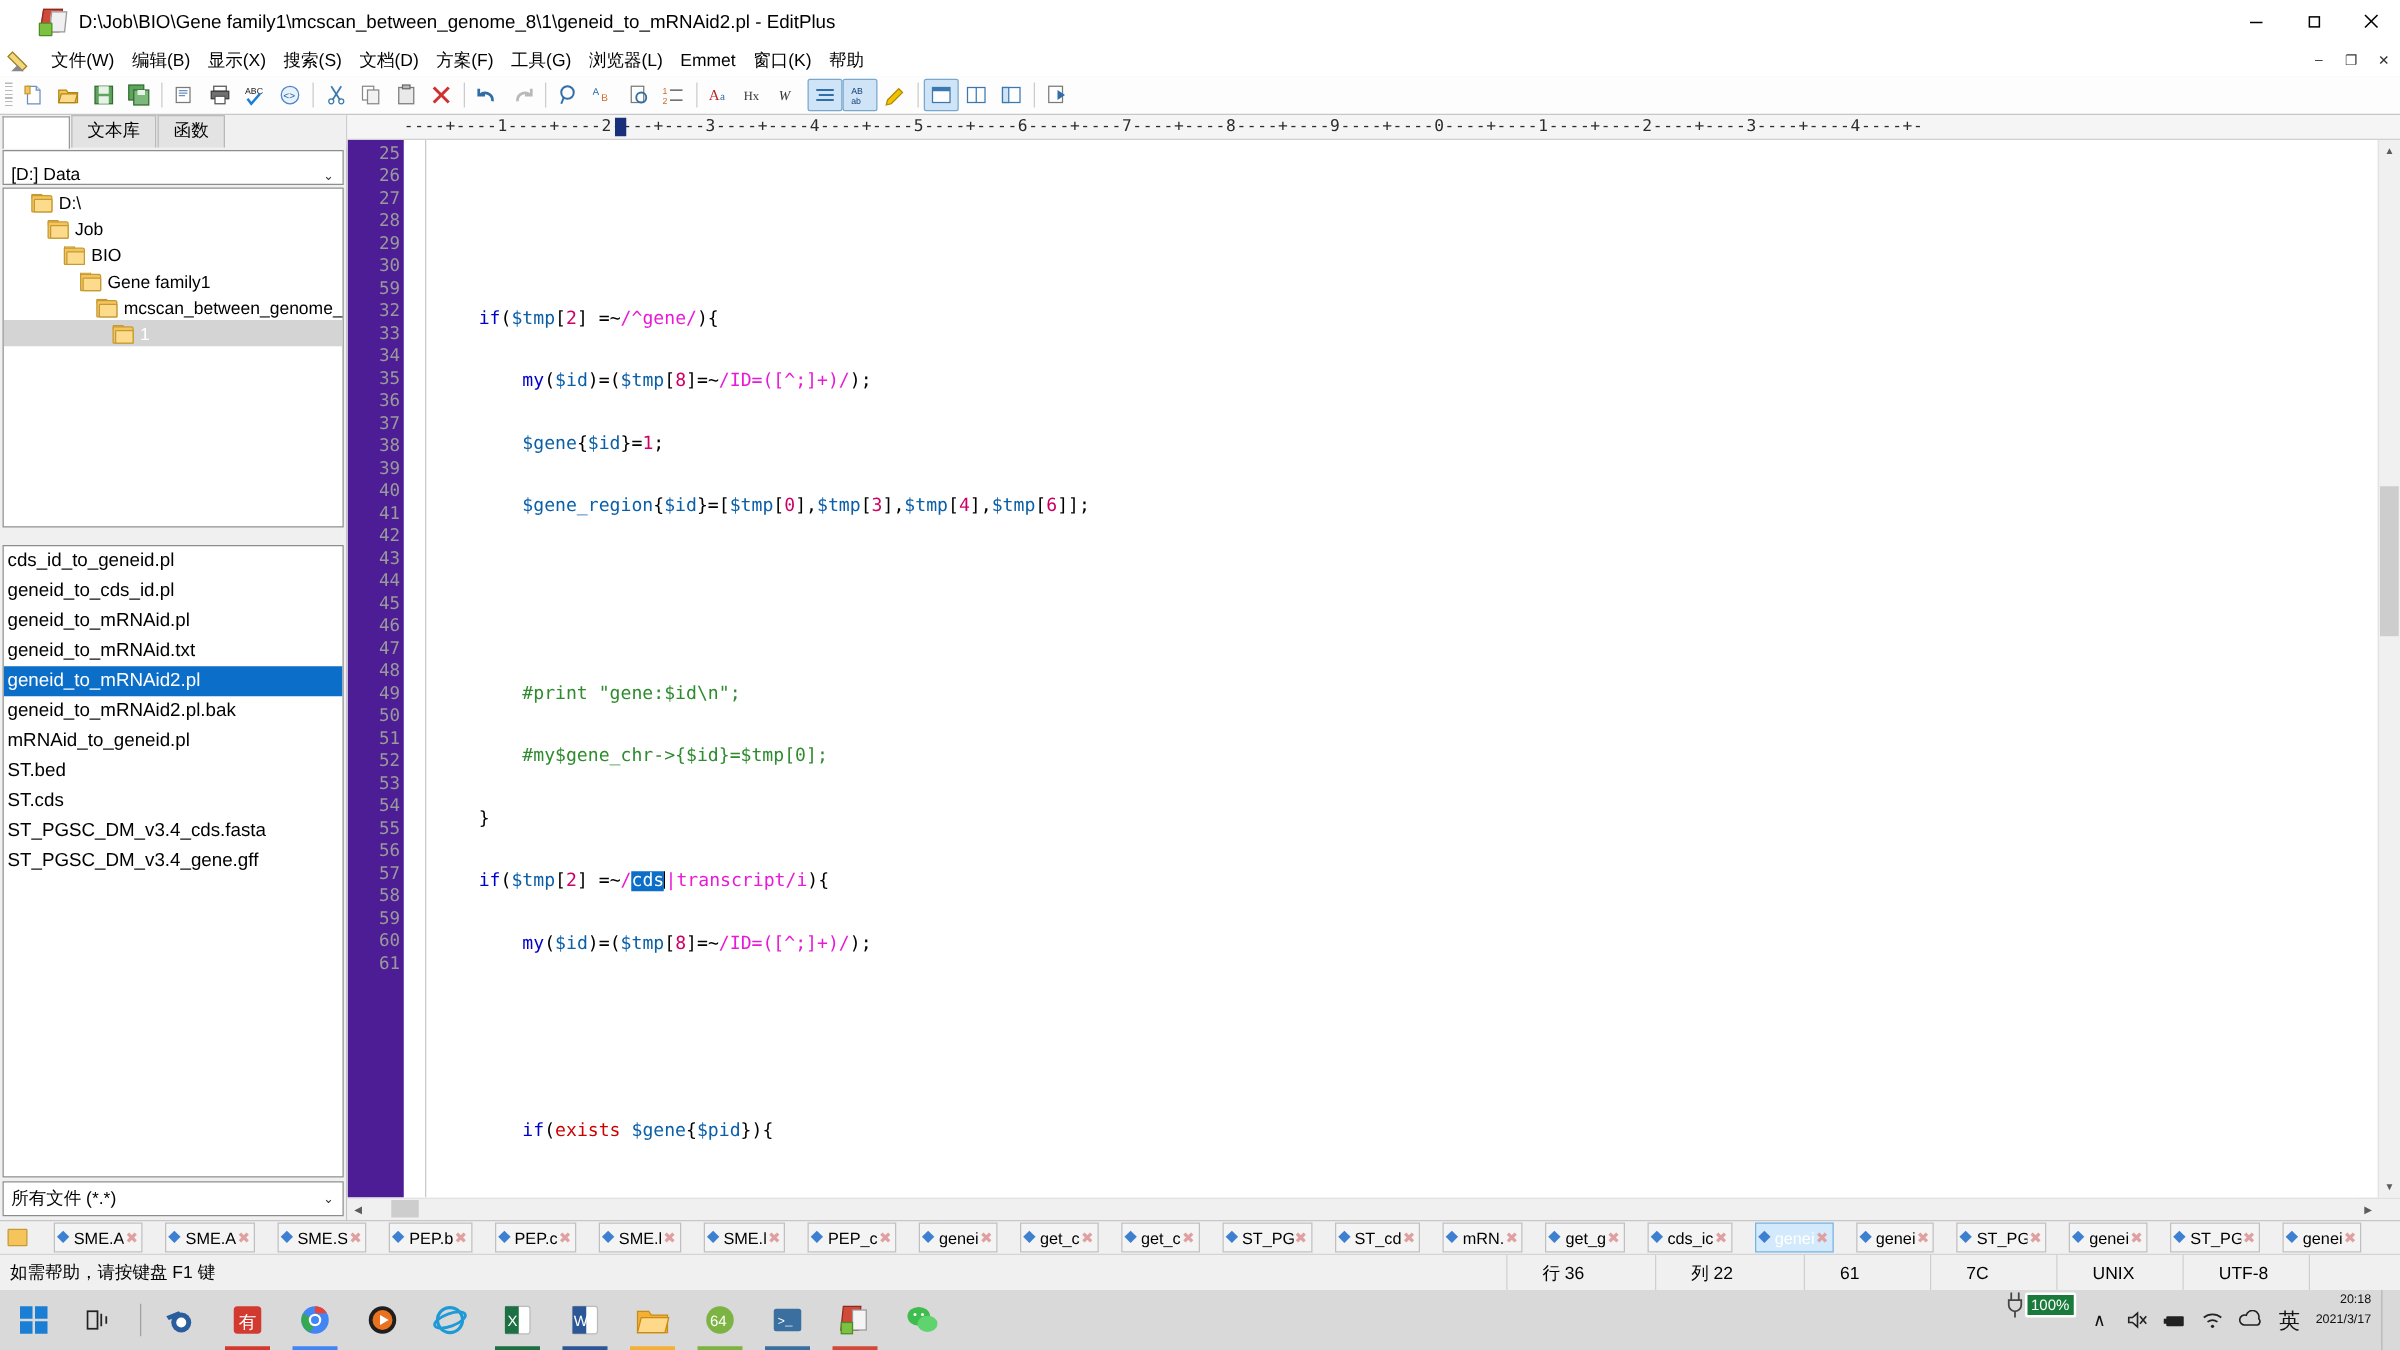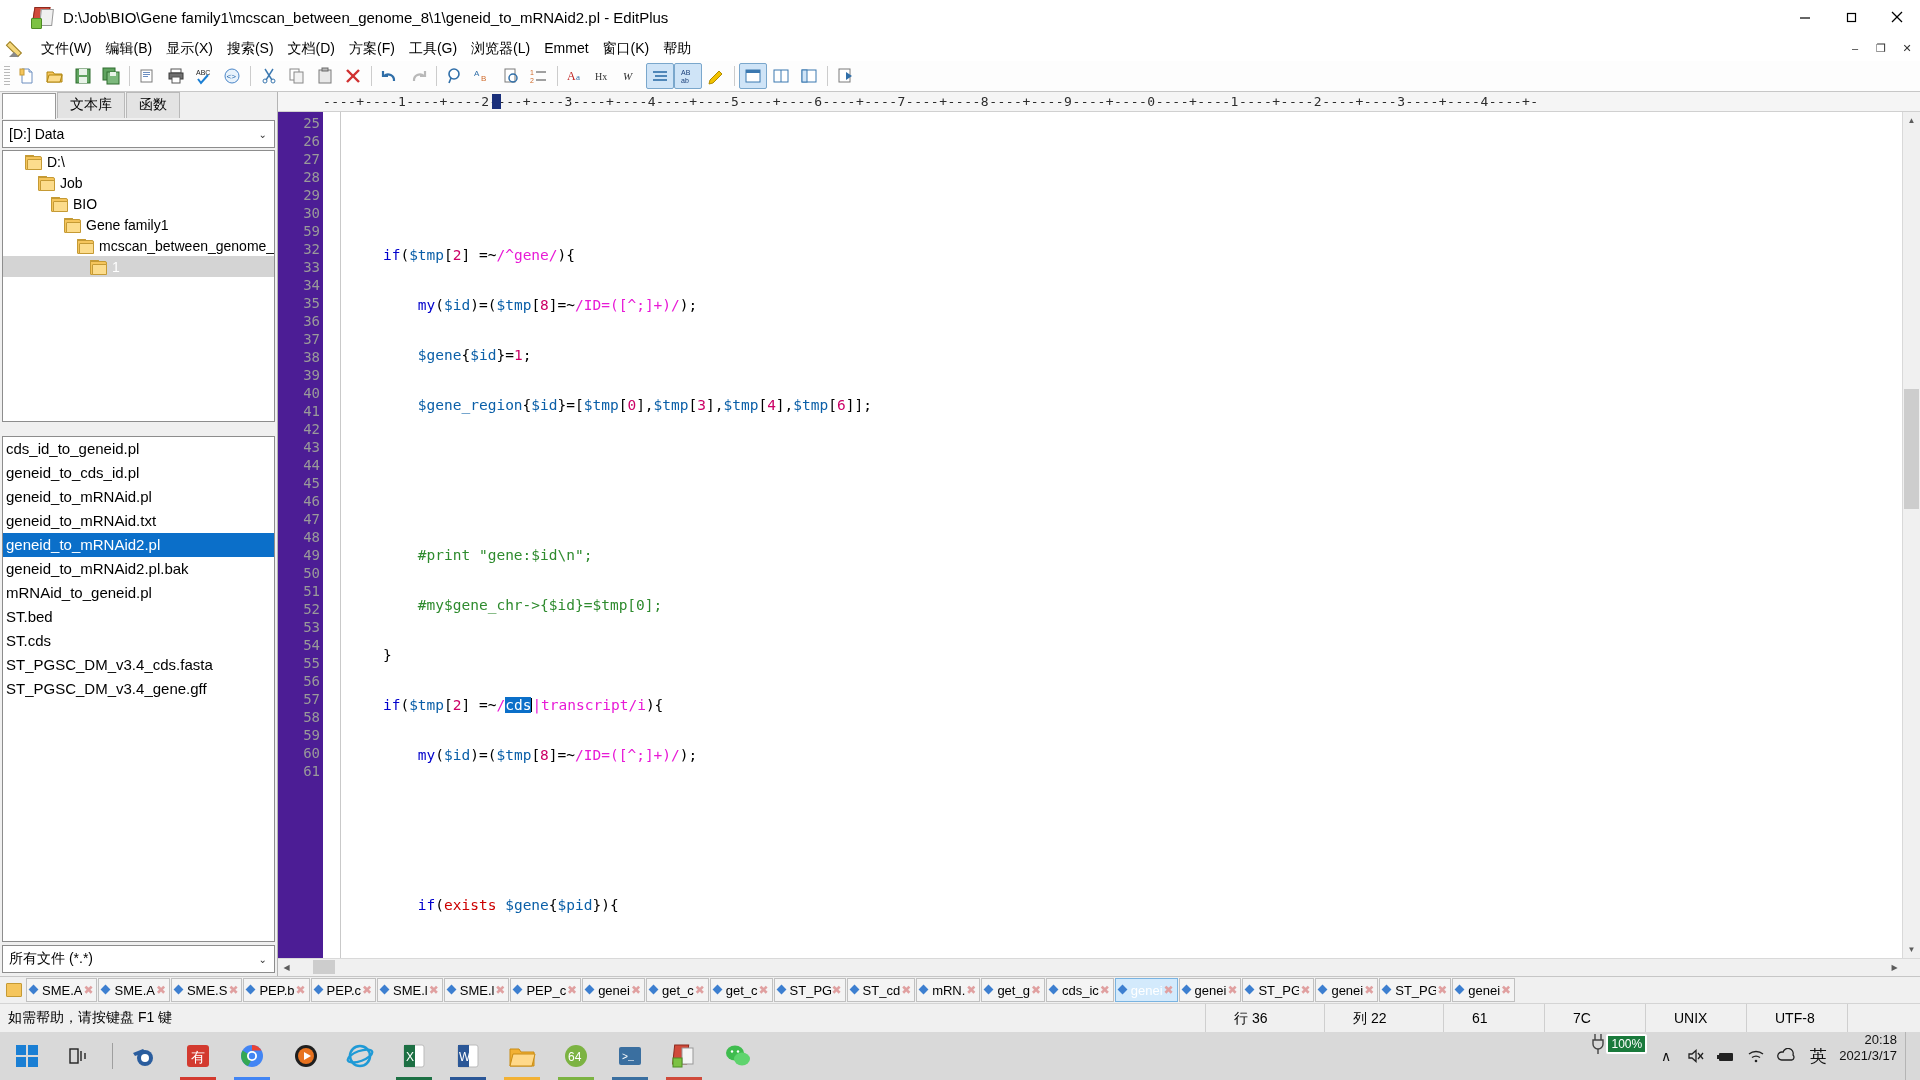--- a/index.html
+++ b/index.html
@@ -38,21 +38,21 @@
   .tbtn svg{display:block;}
 
   
   .main{flex:1 1 auto;display:flex;min-height:0;background:#f0f0f0;}
 
   
   .left{width:277px;flex:0 0 auto;display:flex;flex-direction:column;background:#f0f0f0;border-right:1px solid #b4b4b4;}
   .lp-tabs{height:26px;display:flex;align-items:flex-end;background:#f0f0f0;padding-left:2px;}
   .lp-tab{padding:3px 12px 4px;font-size:14px;border:1px solid #b9b9b9;border-bottom:none;background:#e3e3e3;margin-right:1px;}
   .lp-tab.sel{background:#fff;border-color:#999;position:relative;top:1px;font-weight:normal;}
-  .lp-drive{height:26px;margin:2px 2px 2px 2px;background:#fff;border:1px solid #8d8d8d;display:flex;align-items:center;padding-left:6px;font-size:14px;}
+  .lp-drive{height:26px;margin:2px 2px 2px 2px;background:#fff;border:1px solid #8d8d8d;display:flex;align-items:flex-end;padding-left:6px;font-size:14px;}
   .lp-drive .chev{margin-left:auto;margin-right:7px;font-size:10px;color:#333;}
   .lp-tree{flex:0 0 auto;height:270px;background:#fff;border:1px solid #8d8d8d;margin:0 2px;overflow:hidden;position:relative;}
   .tnode{display:flex;align-items:center;height:21px;font-size:14px;white-space:nowrap;padding-left:4px;}
   .tnode.sel{background:#d4d4d4;}
   .fold{width:17px;height:14px;flex:0 0 auto;margin-right:5px;position:relative;}
   .fold .back{position:absolute;left:0;top:1px;width:15px;height:12px;background:#f5c55c;border:1px solid #c59a34;border-radius:1px 2px 1px 1px;}
   .fold .tabtop{position:absolute;left:0;top:0px;width:7px;height:3px;background:#f5c55c;border:1px solid #c59a34;border-bottom:none;border-radius:1px 1px 0 0;}
   .fold .front{position:absolute;left:2px;top:4px;width:13px;height:9px;background:#fcdc8c;border:1px solid #c59a34;border-radius:1px;}
   .lp-filelist{flex:1 1 auto;background:#fff;border:1px solid #8d8d8d;margin:14px 2px 0;overflow:hidden;}
   .fitem{height:24px;line-height:24px;font-size:15px;padding-left:3px;white-space:nowrap;}
@@ -91,21 +91,21 @@
   .sc-thumb{position:absolute;left:1px;right:1px;top:0;height:120px;background:#cdcdcd;}
   .hscroll{height:17px;flex:0 0 auto;background:#f0f0f0;border-top:1px solid #d9d9d9;display:flex;align-items:center;}
   .hsc-btn{width:17px;height:17px;display:flex;align-items:center;justify-content:center;color:#5c5c5c;font-size:8px;}
   .hsc-track{flex:1 1 auto;height:17px;position:relative;background:#f0f0f0;}
   .hsc-thumb{position:absolute;left:18px;top:1px;height:14px;width:22px;background:#cdcdcd;}
 
   
   .tabstrip{height:26px;flex:0 0 auto;background:#f0f0f0;display:flex;align-items:center;border-top:1px solid #c6c6c6;overflow:hidden;}
   .ts-icon{width:22px;height:20px;display:flex;align-items:center;justify-content:center;flex:0 0 auto;margin-left:3px;}
   .ts-icon .fold2{width:14px;height:12px;background:#f5c55c;border:1px solid #c59a34;border-radius:1px;}
-  .dtab{height:22px;display:flex;align-items:center;border:1px solid #c0c0c0;background:#f4f4f4;margin-left:1px;padding:0 2px 0 2px;
+  .dtab{height:22px;display:flex;align-items:center;border:1px solid #c0c0c0;background:#f4f4f4;margin-left:18px;padding:0 2px 0 2px;
         font-size:13px;white-space:nowrap;flex:0 0 auto;max-width:66px;overflow:hidden;}
   .dtab.sel{background:#d3eafc;border-color:#7ab3e0;}
   .dtab .di{width:11px;height:11px;flex:0 0 auto;margin-right:2px;position:relative;}
   .dtab .di:before{content:"";position:absolute;left:1px;top:1px;width:7px;height:7px;background:#3d7fd0;transform:rotate(45deg);}
   .dtab .dl{overflow:hidden;text-overflow:clip;}
   .dtab .dx{width:12px;flex:0 0 auto;color:#e0a0a0;font-size:12px;text-align:center;}
 
   
   .statusbar{height:28px;flex:0 0 auto;background:#f0f0f0;border-top:1px solid #d4d4d4;display:flex;align-items:center;font-size:14px;}
   .sb-msg{padding-left:8px;flex:1 1 auto;white-space:nowrap;}
@@ -118,21 +118,21 @@
   .tk-start{width:54px;height:48px;display:flex;align-items:center;justify-content:center;}
   .tk-start .win{width:22px;height:22px;display:grid;grid-template-columns:1fr 1fr;grid-template-rows:1fr 1fr;gap:2px;}
   .tk-start .win i{background:#1a7fd4;display:block;}
   .tk-btn{width:54px;height:48px;display:flex;align-items:center;justify-content:center;position:relative;}
   .tk-sep{width:1px;height:26px;background:#9f9f9f;margin:0 4px;}
   .tk-under{position:absolute;bottom:0;left:9px;right:9px;height:3px;}
   .tray{position:absolute;right:0;top:0;height:31px;display:flex;align-items:flex-start;padding-right:6px;}
   .tray-ic{width:30px;height:48px;display:flex;align-items:center;justify-content:center;font-size:14px;color:#111;}
   .battery{display:flex;align-items:center;margin-right:4px;}
   .batt-box{background:#1a7a3c;color:#fff;font-size:12px;padding:1px 3px;border:2px solid #fff;border-radius:2px;}
-  .clock{text-align:right;line-height:16px;font-size:13px;padding:0 8px 0 4px;color:#111;}
+  .clock{text-align:right;line-height:16px;font-size:10px;padding:0 8px 0 4px;color:#111;}
   .tk-show{width:8px;height:48px;border-left:1px solid #b5b5b5;}
 </style>
 </head>
 <body>
 
 <div class="app">
 
   <div class="titlebar">
     <div class="tb-icon">
       <div class="b1"></div>

